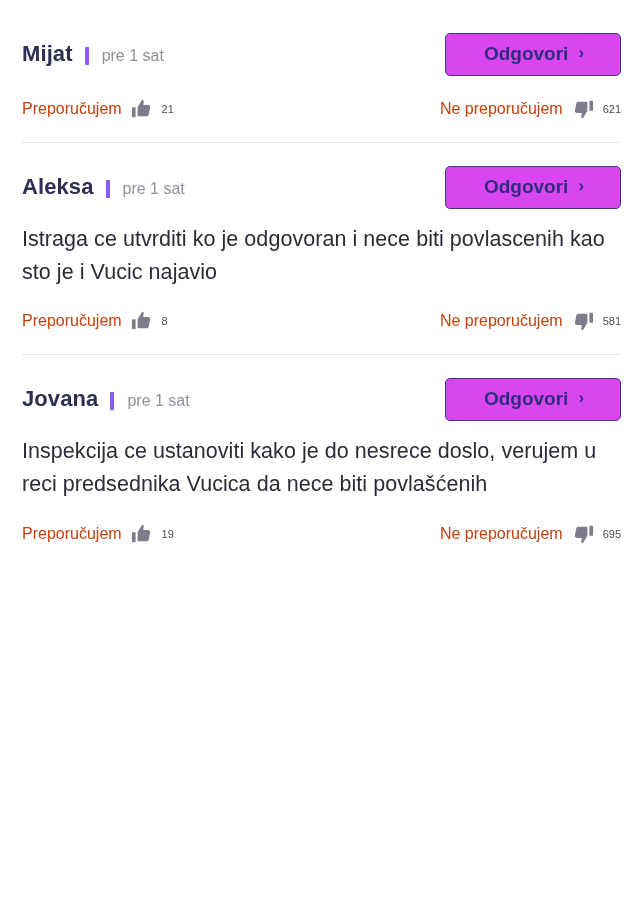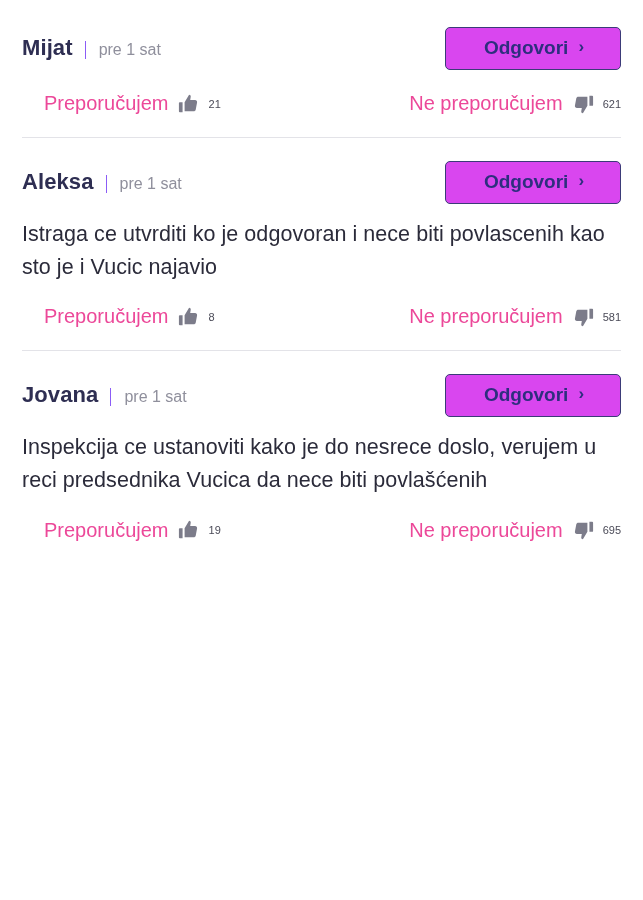--- a/index.html
+++ b/index.html
@@ -10,21 +10,21 @@
   body {
     width: 643px;
     height: 900px;
     background: #ffffff;
     font-family: "Liberation Sans", sans-serif;
     color: #2b2b3a;
     overflow: hidden;
   }
   .comments {
     width: 643px;
-    padding: 4px 22px;
+    padding: 10px 22px;
   }
   .comment {
     padding: 22px 0 0 0;
   }
   .comment + .comment {
     border-top: 1px solid #e3e3e8;
     margin-top: 22px;
   }
   .comment-head {
     display: flex;
@@ -40,21 +40,21 @@
     font-size: 22px;
     font-weight: bold;
     color: #2e2e52;
     letter-spacing: 0.1px;
   }
   .time {
     font-size: 16px;
     color: #8f8f9c;
     margin-left: 12px;
     padding-left: 13px;
-    border-left: 1px solid #8b5cf6;
+    border-left: 4px solid #8b5cf6;
     line-height: 1.1;
   }
   .reply-btn {
     display: flex;
     align-items: center;
     gap: 10px;
     border: 1px solid #3b3b78;
     border-radius: 5px;
     color: #2e2e7e;
     background: #d946ef;
@@ -88,23 +88,22 @@
   }
   .vote-group {
     display: flex;
     align-items: center;
     gap: 9px;
   }
   .vote-group.down {
     margin-left: auto;
   }
   .vote-label {
-    font-size: 20px;
-    color: #ec4899;
-    margin-left: 22px;
+    font-size: 16px;
+    color: #c2410c;
   }
   .vote-count {
     font-size: 11px;
     color: #4a4a57;
   }
   .thumb {
     display: inline-block;
     width: 22px;
     height: 22px;
     position: relative;

